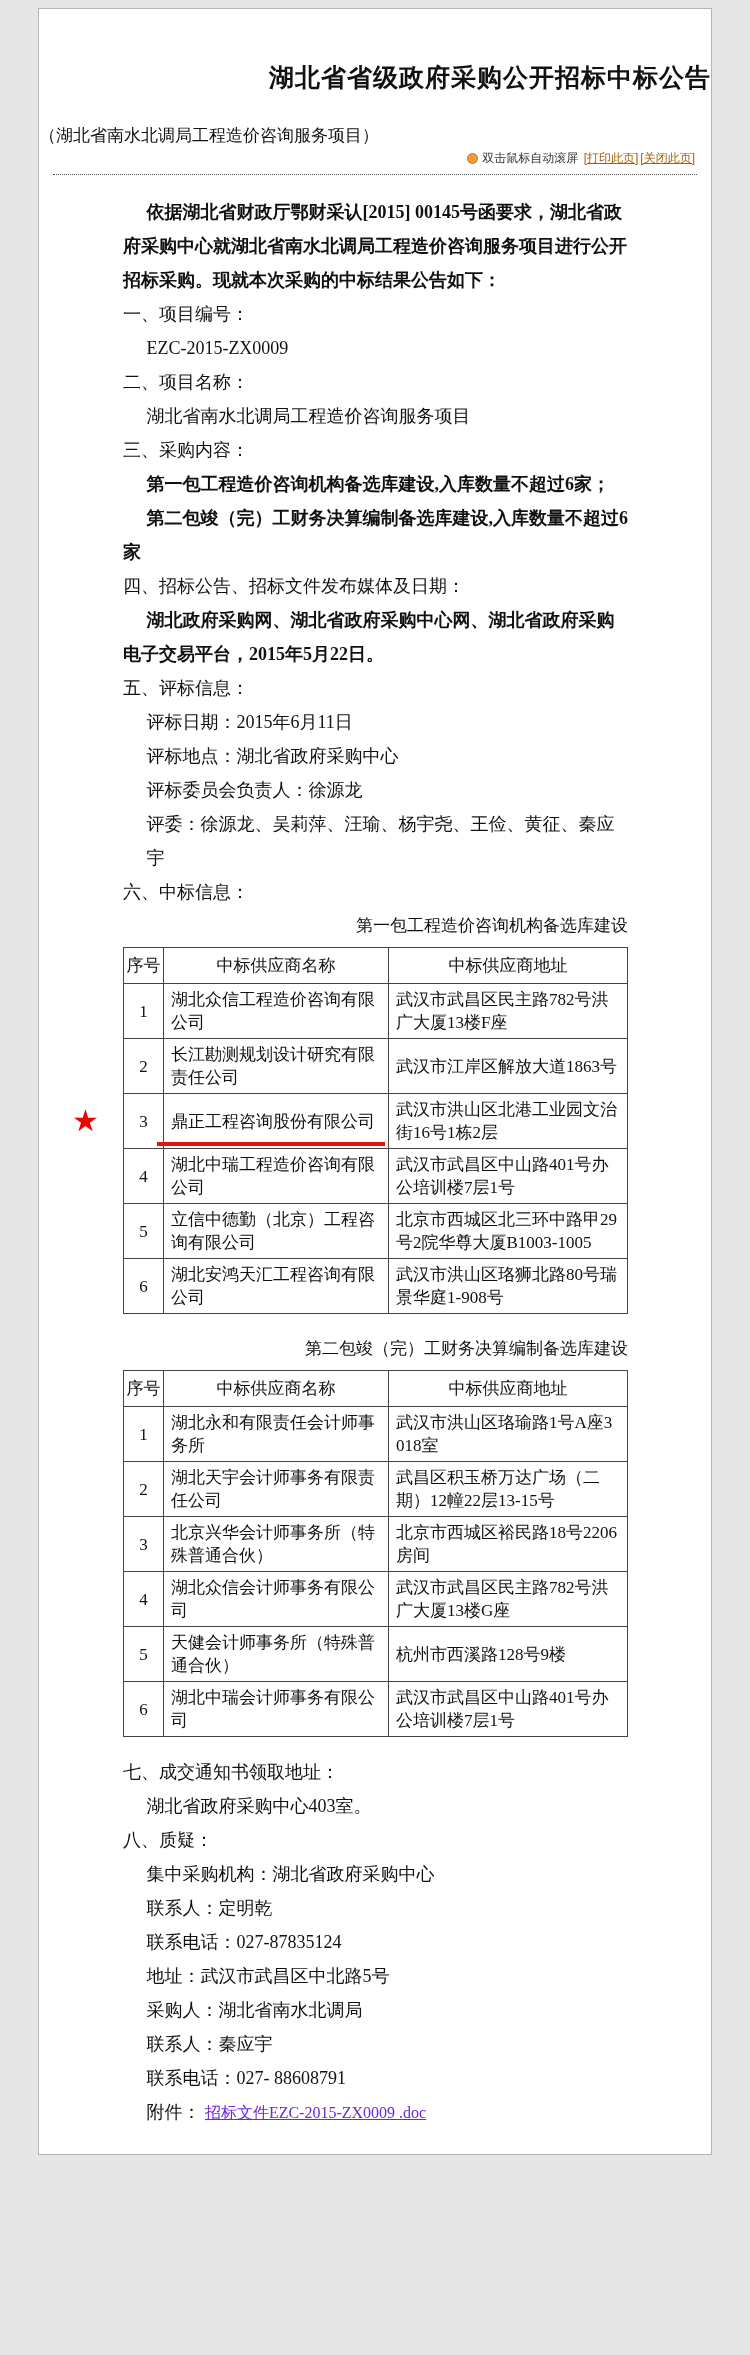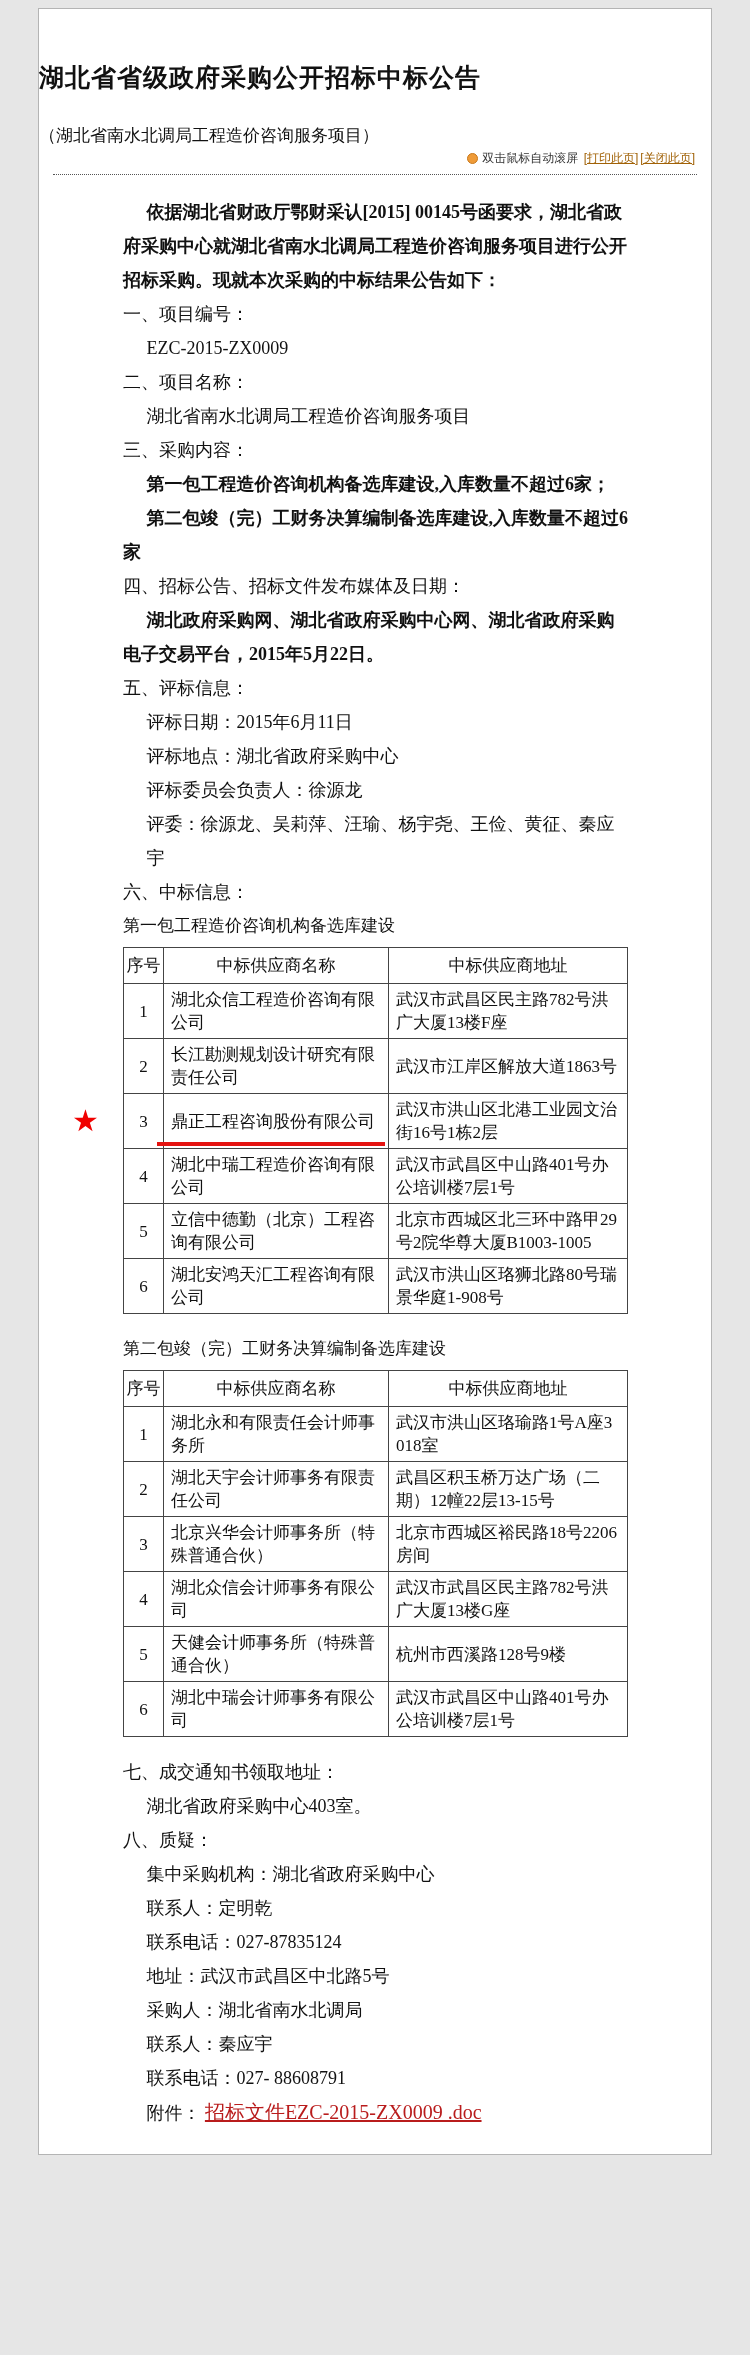--- a/index.html
+++ b/index.html
@@ -13,21 +13,21 @@
     width:674px;
     margin:8px auto 0;
     background:#ffffff;
     border:1px solid #b4b4b4;
     box-sizing:border-box;
     padding:42px 0 24px;
   }
   .title{
     font-size:25px;
     font-weight:bold;
-    text-align:left;
+    text-align:right;
     letter-spacing:1px;
     margin:10px 0 30px;
   }
   .subtitle{
     font-size:17px;
     font-weight:normal;
     text-align:left;
     margin:0;
   }
   .toolbar{
@@ -47,21 +47,21 @@
   .dotted{border-top:1px dotted #555;margin:7px 14px 0;height:0;}
   .content{
     padding:20px 83px 0 84px;
     font-size:18px;
     line-height:34px;
   }
   .content p{margin:0;}
   p.indent{text-indent:1.3em;font-weight:bold;}
   p.val{padding-left:1.3em;}
   .tcaption{
-    text-align:left;
+    text-align:right;
     font-size:17px;
     margin:16px 0 8px;
     font-family:Liberation Serif, serif;
   }
   .twrap{position:relative;margin:4px 0 18px;}
   table.winners{
     border-collapse:collapse;
     width:100%;
     font-size:17px;
     line-height:23px;
@@ -86,21 +86,21 @@
     font-size:30px;
     line-height:30px;
     font-family:"DejaVu Sans",sans-serif;
   }
   .redline{
     position:absolute;
     left:-7px;right:3px;bottom:2px;
     height:4px;
     background:#e51310;
   }
-  .attach-row a{color:#b91c1c;text-decoration:underline;font-size:20px;}
+  .attach-row a{color:#6d28d9;text-decoration:underline;font-size:16px;}
 </style>
 </head>
 <body>
 
 <div class="page">
   <div class="card">
 
     <h1 class="title">湖北省省级政府采购公开招标中标公告</h1>
     <h2 class="subtitle">（湖北省南水北调局工程造价咨询服务项目）</h2>
 

